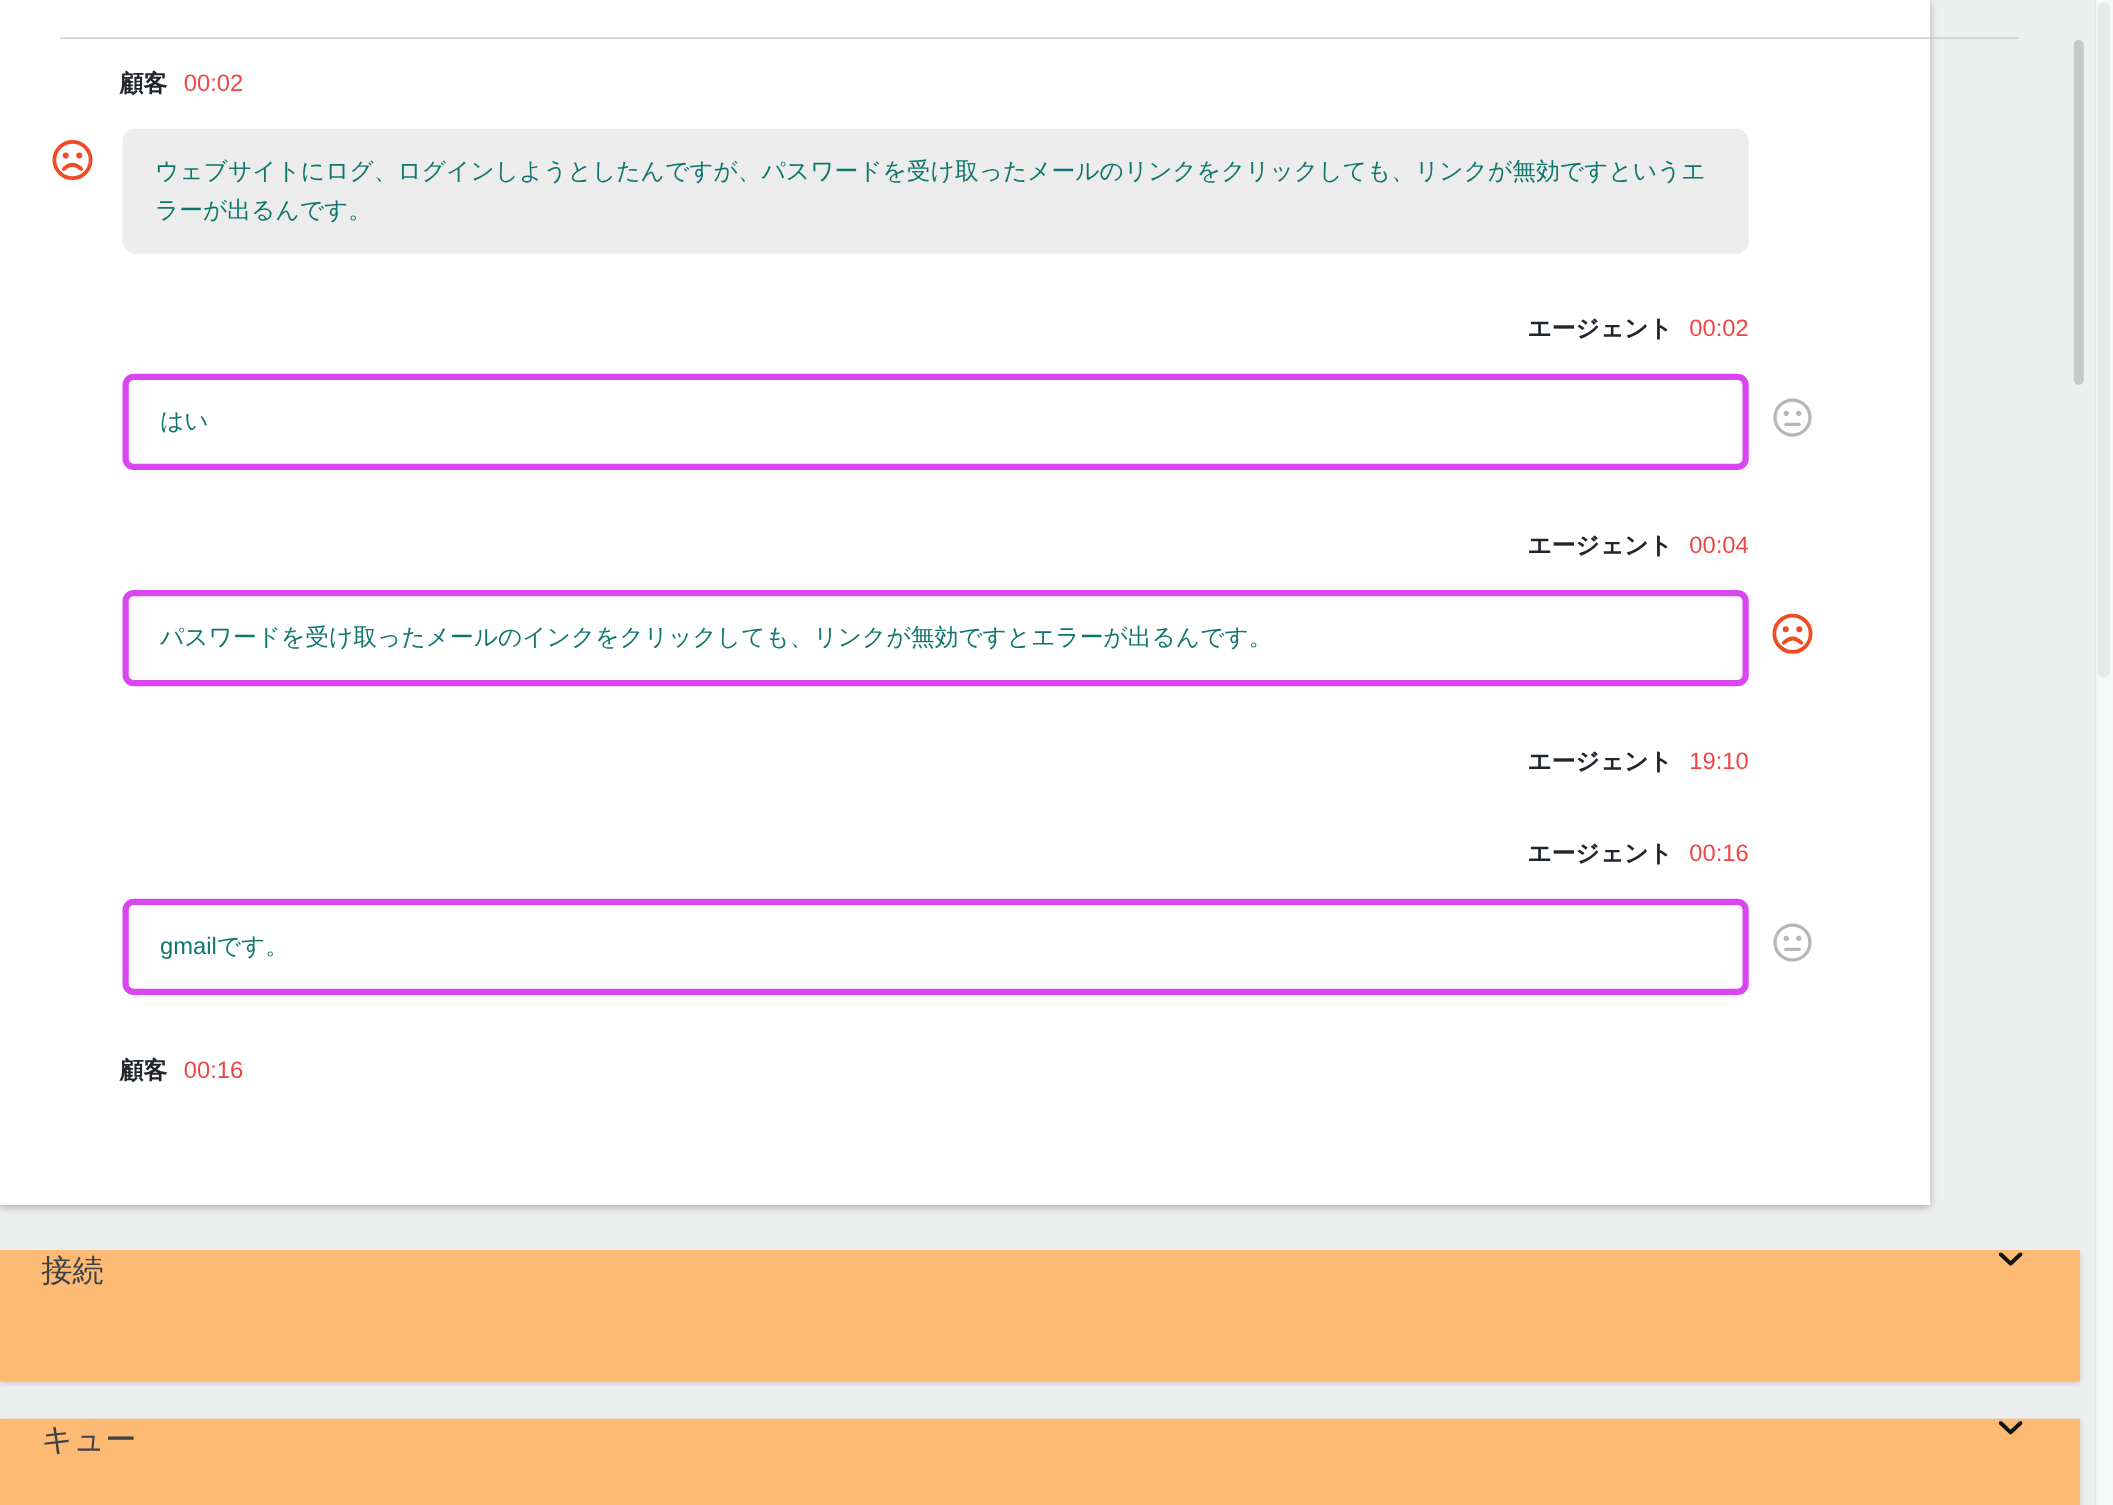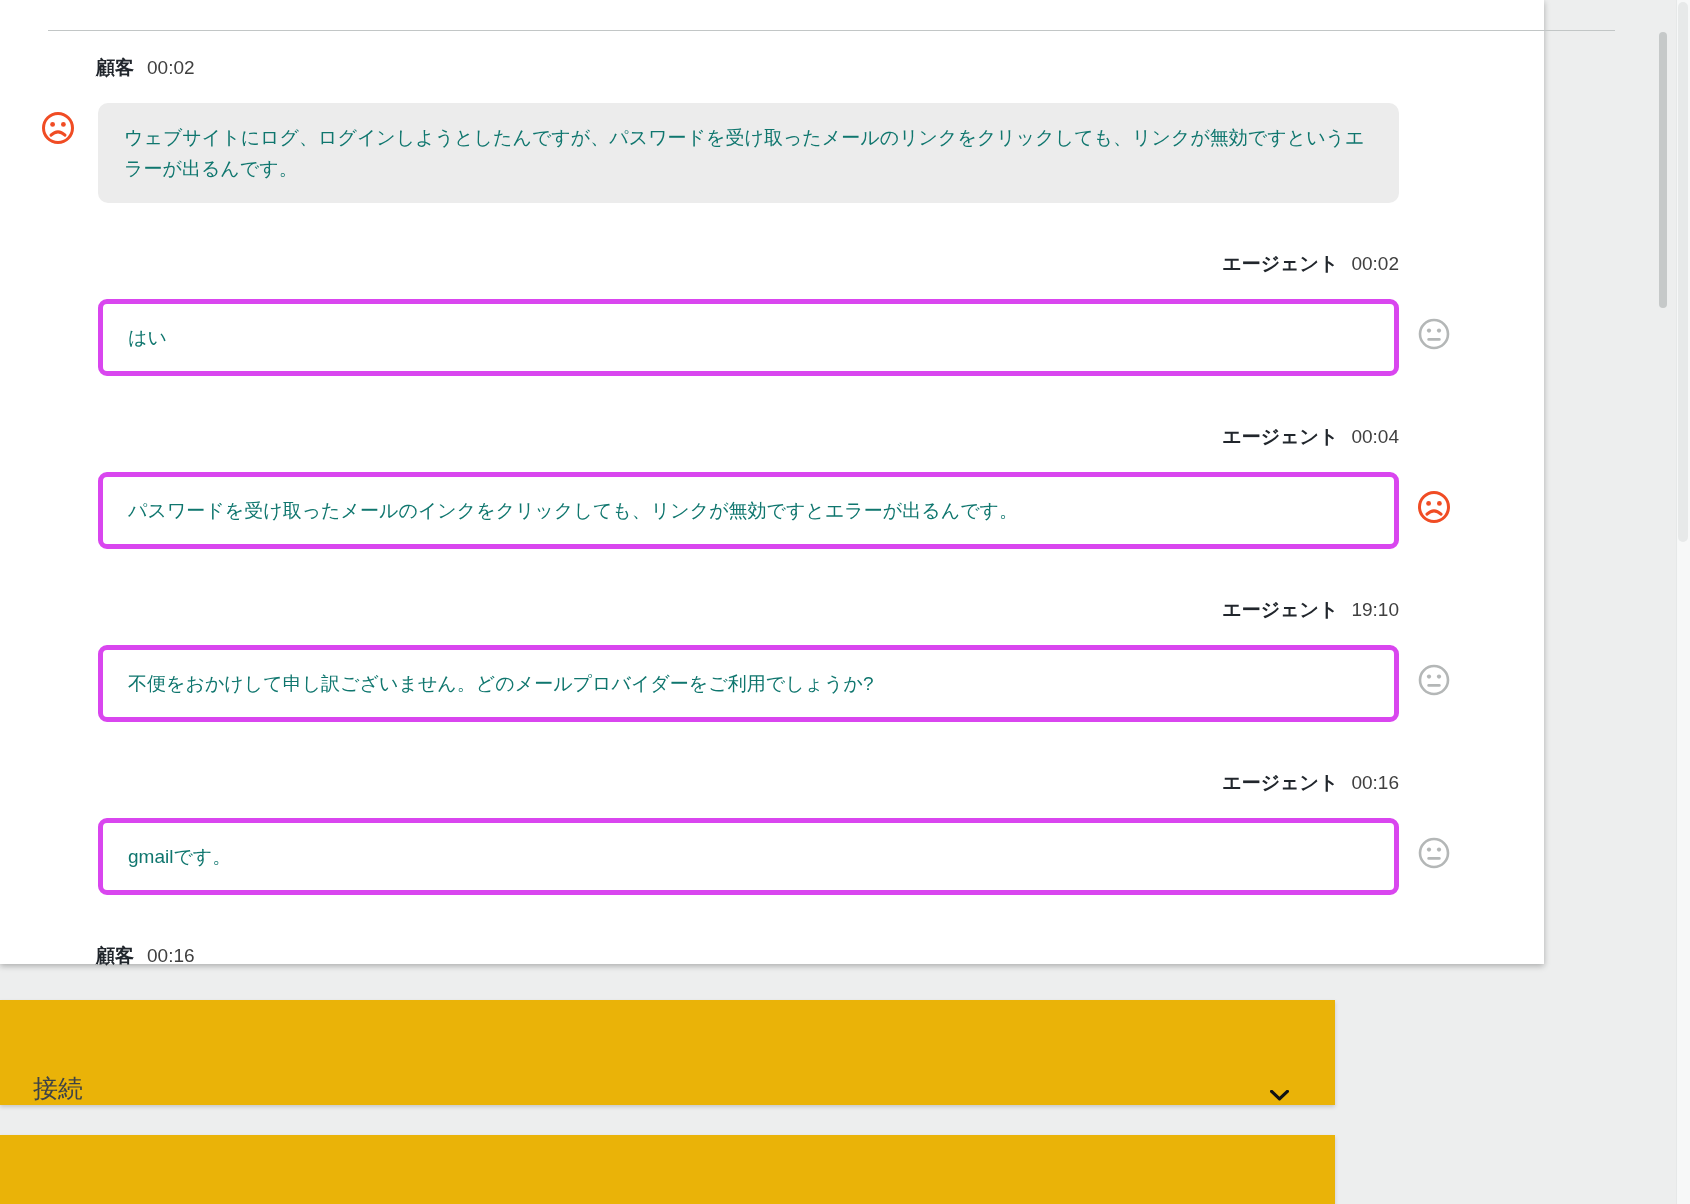--- a/index.html
+++ b/index.html
@@ -23,44 +23,44 @@
   .message-list{position:absolute;top:0;left:0;right:0;}
 
   .msg-label{
     display:flex;align-items:baseline;gap:13px;
     margin:48px 145px 0 96px;
     font-size:19px;line-height:26px;
   }
   .msg:first-child .msg-label{margin-top:55px;}
   .msg-label.right{justify-content:flex-end;}
   .msg-label .sender{font-weight:bold;color:#21262c;}
-  .msg-label .time{color:#404040;}
+  .msg-label .time{color:#ef4444;}
 
   .bubble-row{position:relative;margin:22px 145px 0 98px;}
   .bubble{
     font-size:19px;line-height:31px;color:#0f766e;
     border-radius:10px;padding:19px 26px;min-height:31px;
   }
   .bubble.customer{background:#ececec;}
   .bubble.agent{background:#ffffff;border:5px solid #d946ef;border-radius:9px;padding:18px 25px;}
 
   .sent-icon{position:absolute;display:block;width:36px;height:36px;}
   .sent-icon.left{left:-58px;top:7px;}
   .sent-icon.right{right:-53px;top:17px;}
 
   .scroll-thumb{
     position:absolute;left:1659px;top:32px;width:8px;height:276px;
     background:#c6c9c9;border-radius:4px;
   }
 
   
   .card{
-    width:1335px;height:105px;background:#eab308;
+    width:1664px;height:105px;background:#fdba74;
     box-shadow:0 2px 4px rgba(0,0,0,.16);
-    display:flex;align-items:flex-end;justify-content:space-between;
+    display:flex;align-items:flex-start;justify-content:space-between;
     padding:0 46px 0 33px;box-sizing:border-box;
     cursor:pointer;
   }
   .card.connection{margin-top:36px;}
   .card.queue{margin-top:30px;}
   .section-label{font-size:25px;color:#3d4247;}
   .chev{display:block;}
 
   
   .right-track{
@@ -123,29 +123,20 @@
   <circle cx="23.4" cy="14.4" r="2.4" fill="#f04c24"></circle>
   <path d="M11 25.2 Q18 18.4 25 25.2" fill="none" stroke="#f04c24" stroke-width="3" stroke-linecap="round"></path>
 </svg></span>
           </div>
         </div>
         <div class="msg">
           <div class="msg-label right">
             <span class="sender">エージェント</span>
             <span class="time">19:10</span>
           </div>
-          <div class="bubble-row">
-            <div class="bubble agent">不便をおかけして申し訳ございません。どのメールプロバイダーをご利用でしょうか?</div>
-            <span class="sent-icon right"><svg width="36" height="36" viewBox="0 0 36 36">
-  <circle cx="18" cy="18" r="14" fill="none" stroke="#b4b7b7" stroke-width="2.6"></circle>
-  <circle cx="13" cy="14.6" r="2.1" fill="#b4b7b7"></circle>
-  <circle cx="23" cy="14.6" r="2.1" fill="#b4b7b7"></circle>
-  <line x1="12.6" y1="23.4" x2="23.4" y2="23.4" stroke="#b4b7b7" stroke-width="2.6" stroke-linecap="round"></line>
-</svg></span>
-          </div>
         </div>
         <div class="msg">
           <div class="msg-label right">
             <span class="sender">エージェント</span>
             <span class="time">00:16</span>
           </div>
           <div class="bubble-row">
             <div class="bubble agent">gmailです。</div>
             <span class="sent-icon right"><svg width="36" height="36" viewBox="0 0 36 36">
   <circle cx="18" cy="18" r="14" fill="none" stroke="#b4b7b7" stroke-width="2.6"></circle>

